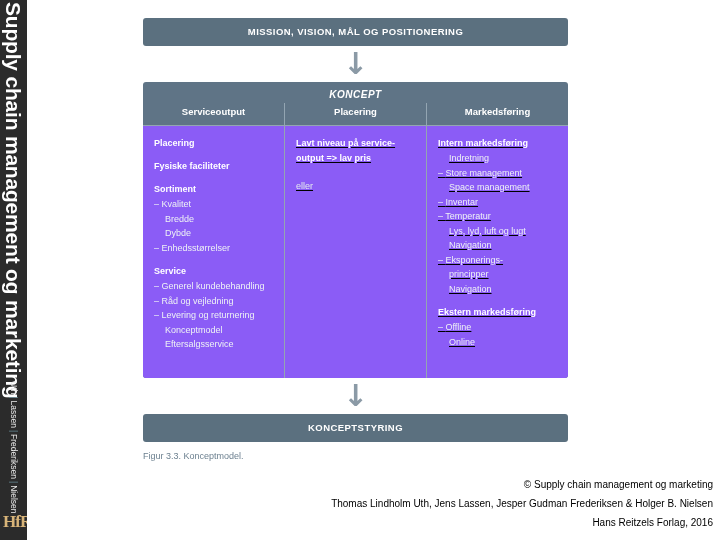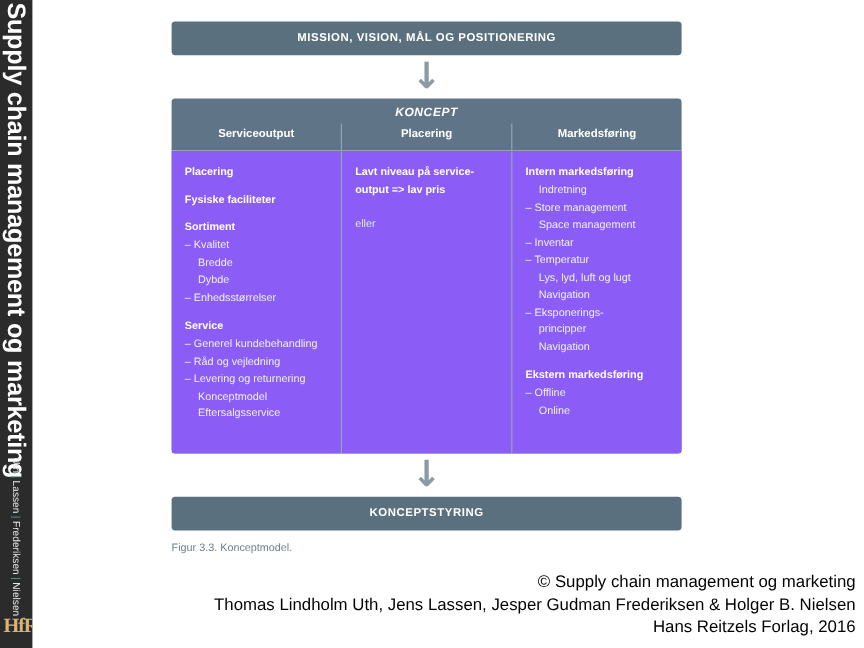--- a/index.html
+++ b/index.html
@@ -135,21 +135,21 @@
   #koncept-body {
     display: flex;
     background: #8b5cf6;
     min-height: 252px;
   }
   #koncept-body .bcell {
     flex: 1 1 0;
     padding: 10px 11px 12px 11px;
     box-sizing: border-box;
   }
-  #koncept-body .bcell + .bcell { border-left: 1px solid #93a5b2; }
+  #koncept-body .bcell + .bcell { border-left: 1px solid #93a5b2; text-decoration: underline; }
 
   .grp { margin-bottom: 9px; }
   .grp:last-child { margin-bottom: 0; }
   .grp-head {
     color: #ffffff;
     font-size: 9px;
     font-weight: bold;
     line-height: 14px;
     margin-bottom: 1px;
   }
@@ -178,21 +178,21 @@
   }
 
   
   #footer {
     position: absolute;
     right: 7px;
     bottom: 8px;
     width: 560px;
     text-align: right;
     color: #000000;
-    font-size: 14px;
+    font-size: 10px;
     line-height: 19px;
   }
 </style>
 </head>
 <body>
 
 <div id="spine">
   <div id="spine-title">Supply chain management og marketing</div>
   <div id="spine-authors">
     <span>Uth</span><span class="sep">|</span><span>Lassen</span><span class="sep">|</span><span>Frederiksen</span><span class="sep">|</span><span>Nielsen</span>

